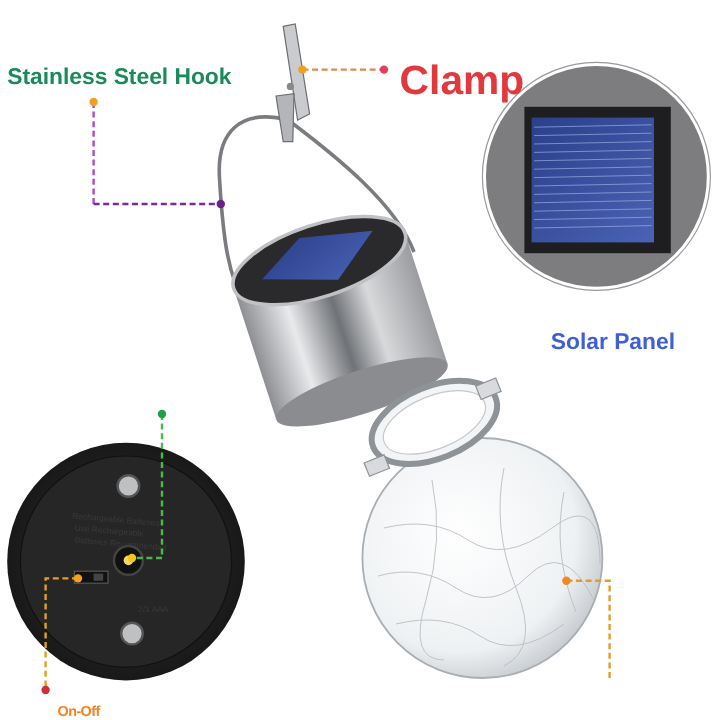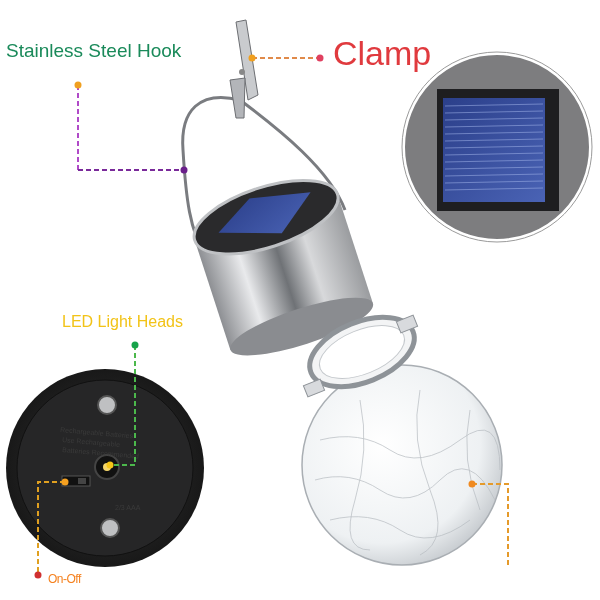--- a/index.html
+++ b/index.html
@@ -1,17 +1,17 @@
 <!DOCTYPE html>
 <html><head>
 <meta charset="utf-8">
 <style>
   html,body{margin:0;padding:0;background:#fff;}
   #stage{position:relative;width:600px;height:600px;overflow:hidden;background:#fff;font-family:"Liberation Sans","DejaVu Sans",sans-serif;}
-  .label{position:absolute;font-weight:normal;white-space:nowrap;}
+  .label{position:absolute;font-weight:bold;white-space:nowrap;margin-top:14px;}
   #lbl-hook{left:6px;top:40px;font-size:19px;}
   #lbl-clamp{left:333px;top:34px;font-size:34px;}
   #lbl-solar{left:459px;top:261px;font-size:19px;}
   #lbl-led{left:62px;top:313px;font-size:16px;}
   #lbl-onoff{left:48px;top:572px;font-size:12px;letter-spacing:-0.5px;}
   #lbl-glass{left:386px;top:571px;font-size:15px;}
   svg{position:absolute;left:0;top:0;}
 </style>
 </head>
 <body>
@@ -134,15 +134,15 @@
       <circle cx="135" cy="345" r="3.5" fill="#16a34a"></circle>
       <circle cx="110" cy="465" r="3.5" fill="#f5c518"></circle>
       <circle cx="65" cy="482" r="3.5" fill="#f5a020"></circle>
       <circle cx="38" cy="575" r="3.5" fill="#d03030"></circle>
       <circle cx="472" cy="484" r="3.5" fill="#f08a20"></circle>
     </g>
   </svg>
 
   <div id="lbl-hook" class="label" style="color:#1a8a5a">Stainless Steel Hook</div>
   <div id="lbl-clamp" class="label" style="color:#e03a3e">Clamp</div>
-  <div id="lbl-led" class="label" style="color:#f2c318">LED Light Heads</div>
+  <div id="lbl-solar" class="label" style="color:#3f5fd6">Solar Panel</div>
   <div id="lbl-onoff" class="label" style="color:#f58220">On-Off</div>
 </div>
 
 </body></html>

